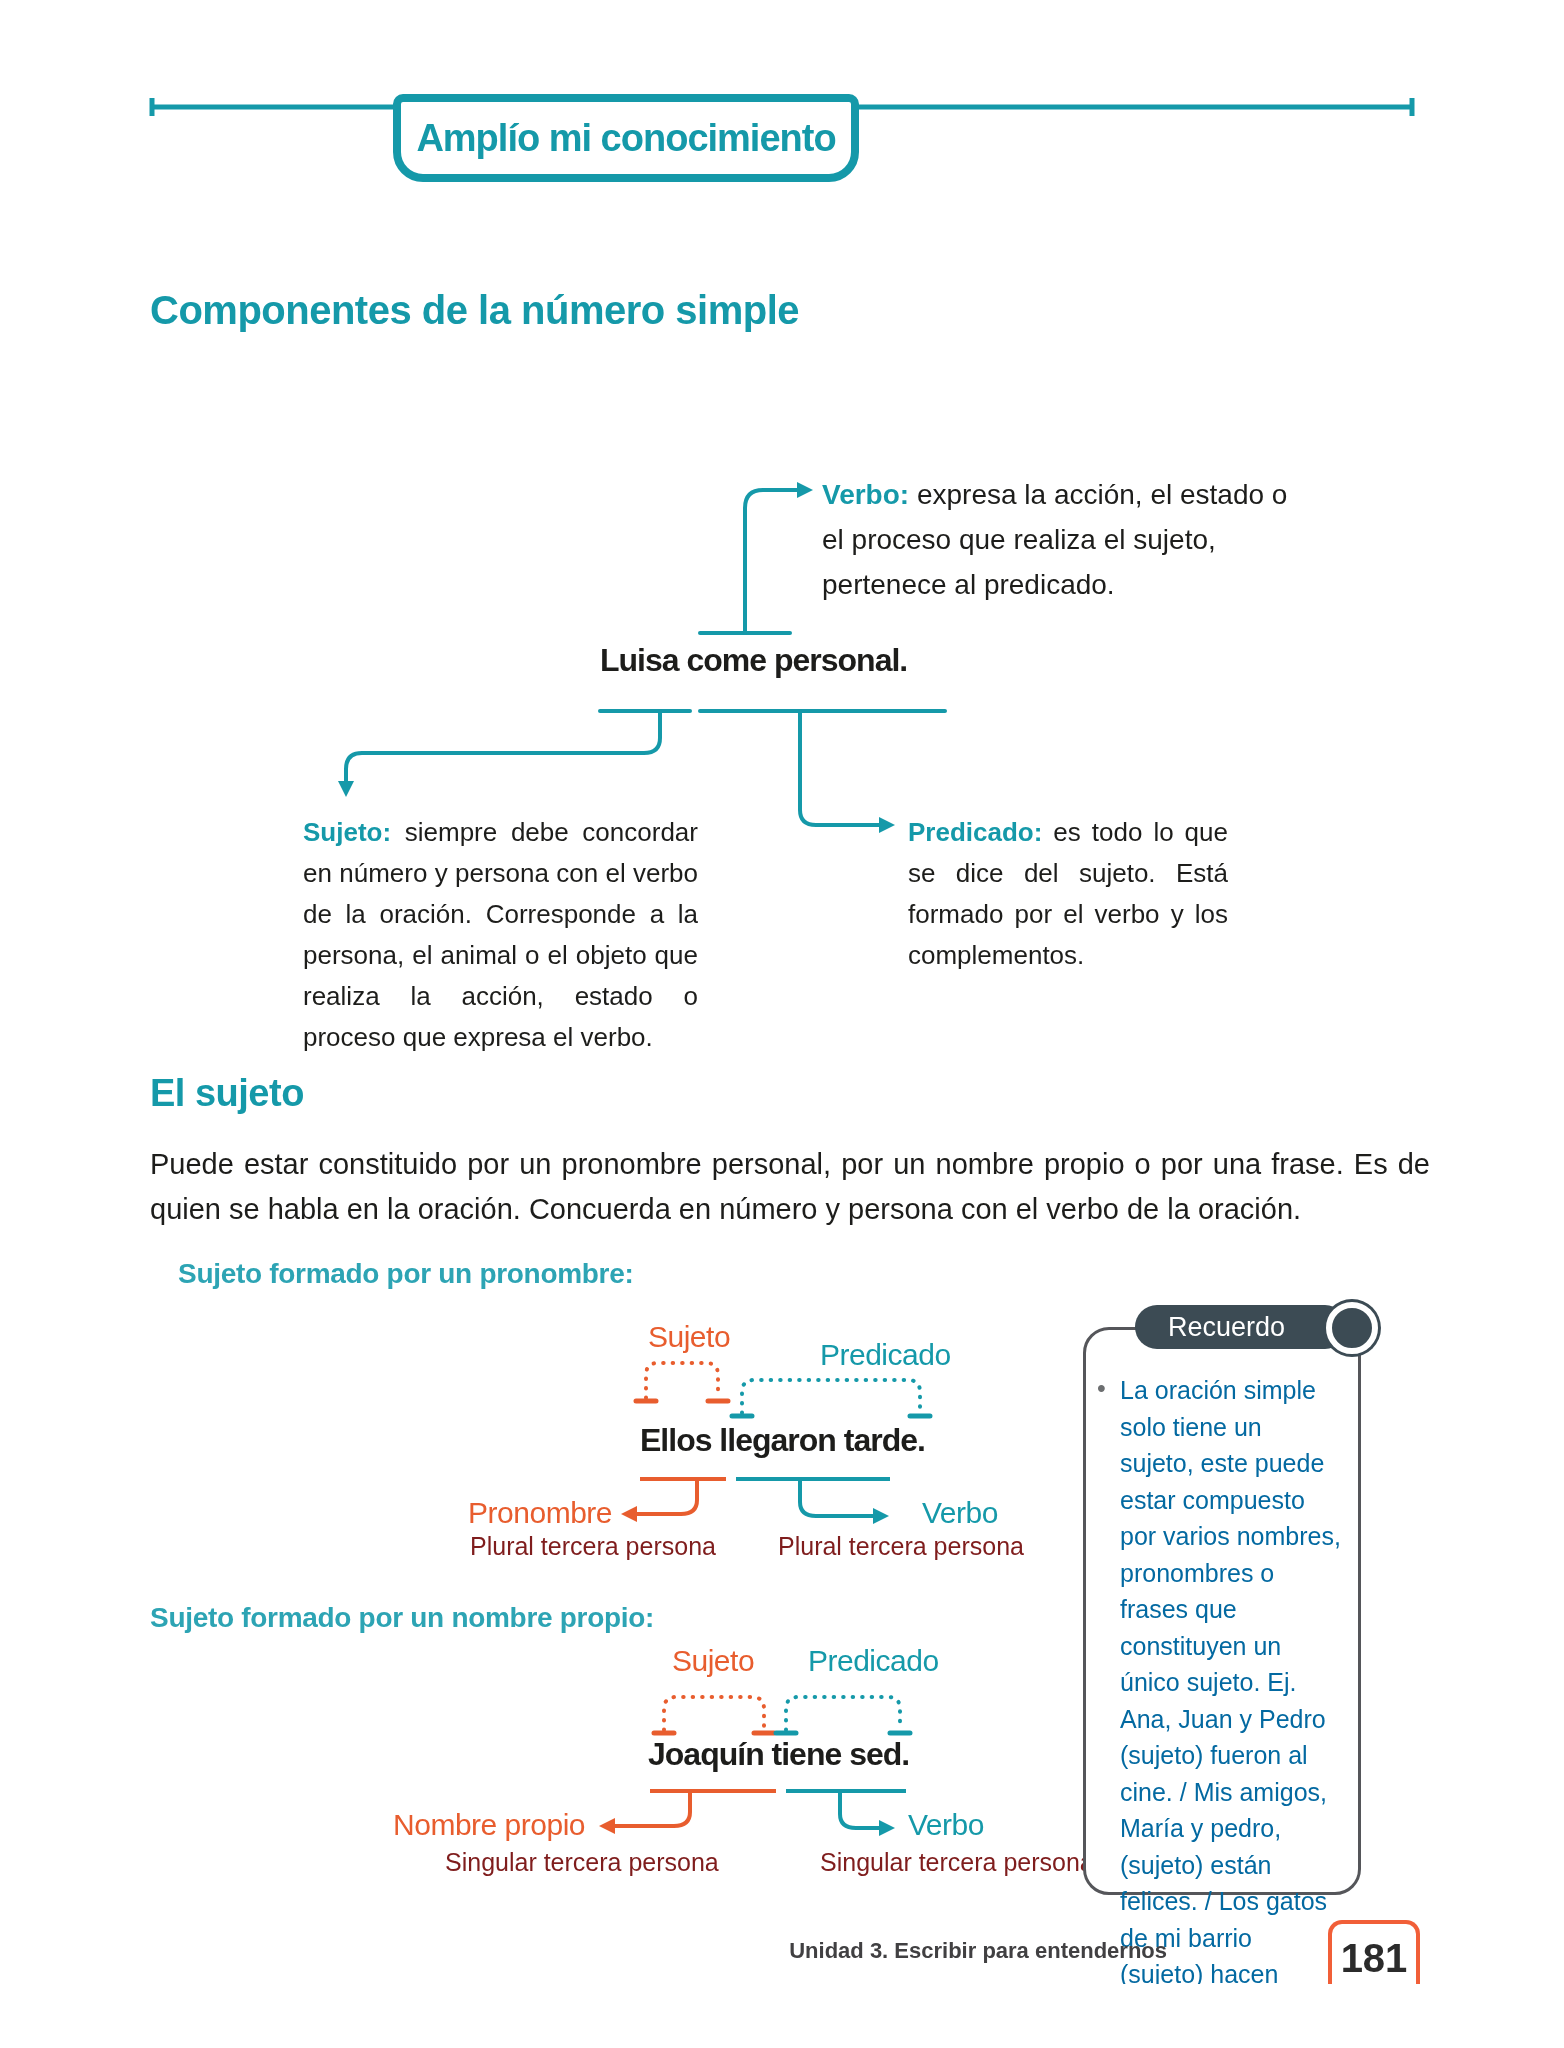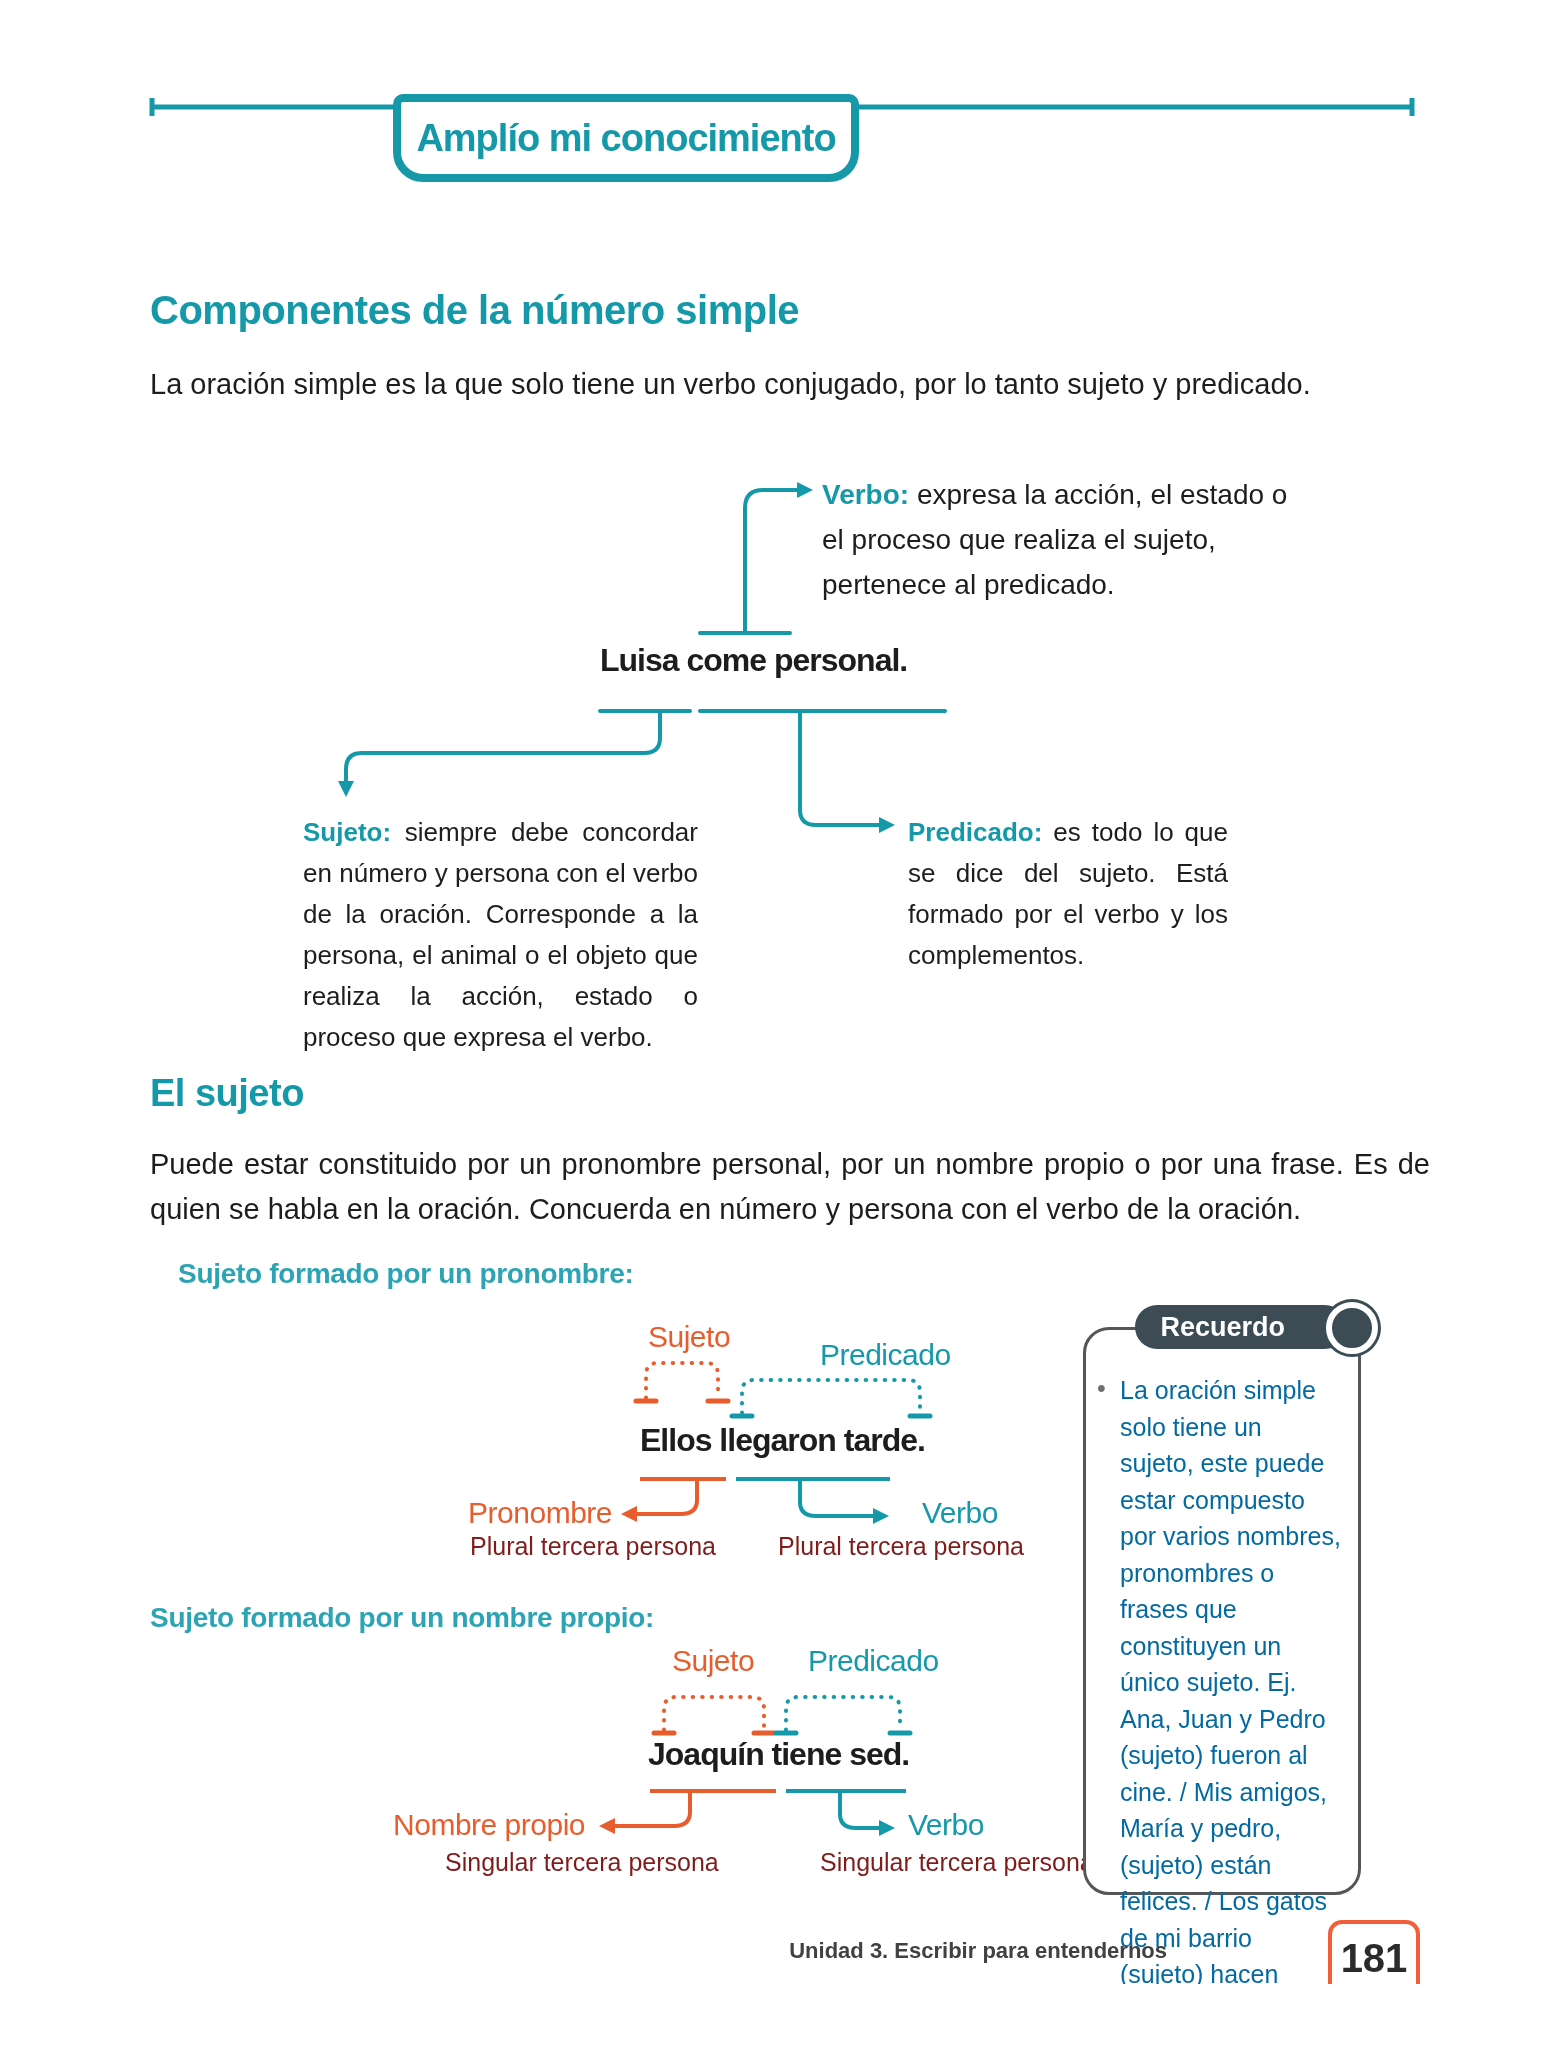--- a/index.html
+++ b/index.html
@@ -24,21 +24,21 @@
   .lbl-teal{color:#1599a9;font-weight:bold;}
   .sentence{font-size:32px;font-weight:bold;color:#1d1d1b;letter-spacing:-1px;white-space:nowrap;}
   .dlabel{font-size:30px;white-space:nowrap;letter-spacing:-0.5px;}
   .dsub{font-size:25px;color:#7f1d1d;white-space:nowrap;}
   .teal-text{color:#1599a9;}
   .orange-text{color:#e85d2e;}
   
   .rec-box{left:1083px;top:1327px;width:272px;height:562px;border:3px solid #55565a;border-radius:26px;background:#fff;}
   .rec-pill{left:1135px;top:1305px;width:212px;height:44px;background:#3c4b54;border-radius:22px;
             display:flex;align-items:center;justify-content:flex-end;padding-right:62px;box-sizing:border-box;}
-  .rec-title{color:#ffffff;font-size:27px;font-weight:bold;}
+  .rec-title{color:#ffffff;font-size:27px;font-weight:normal;}
   .rec-circle{left:1326px;top:1302px;width:40px;height:40px;border-radius:50%;background:#3c4b54;
               border:6px solid #ffffff;box-shadow:0 0 0 3px #3c4b54;}
   .rec-bullet{left:1097px;top:1374px;font-size:25px;color:#6c6e70;}
   .rec-text{left:1120px;top:1372px;width:222px;font-size:25px;line-height:36.5px;color:#0369a1;}
   
   .footer-unit{right:397px;top:1938px;font-size:22px;font-weight:bold;color:#414042;white-space:nowrap;}
   .page-box{left:1328px;top:1920px;width:92px;height:110px;border:4px solid #f15f38;border-bottom:none;
             border-radius:14px 14px 0 0;display:flex;justify-content:center;align-items:flex-start;box-sizing:border-box;}
   .page-num{font-size:40px;font-weight:bold;color:#2b2b2b;margin-top:12px;}
 </style>
@@ -107,21 +107,20 @@
       <polygon points="615,1818 615,1834 599,1826" fill="#e85d2e"></polygon>
       <polygon points="879,1820 879,1836 895,1828" fill="#1599a9"></polygon>
     </g>
   </svg>
 
   <div class="abs banner-box">
     <span class="banner-title">Amplío mi conocimiento</span>
   </div>
 
   <div class="abs h1">Componentes de la número simple</div>
-  <div class="abs body-text" style="left:150px;top:368px;font-size:29px;">La oración simple es la que solo tiene un verbo conjugado, por lo tanto sujeto y predicado.</div>
 
   <div class="abs verbo-block">
     <span class="lbl-teal">Verbo:</span><span> expresa la acción, el estado o el proceso que realiza el sujeto, pertenece al predicado.</span>
   </div>
 
   <div class="abs sentence" style="left:600px;top:642px;">Luisa come personal.</div>
 
   <div class="abs sujeto-block">
     <span class="lbl-teal">Sujeto:</span><span> siempre debe concordar en número y persona con el verbo de la oración. Corresponde a la persona, el animal o el objeto que realiza la acción, estado o proceso que expresa el verbo.</span>
   </div>

